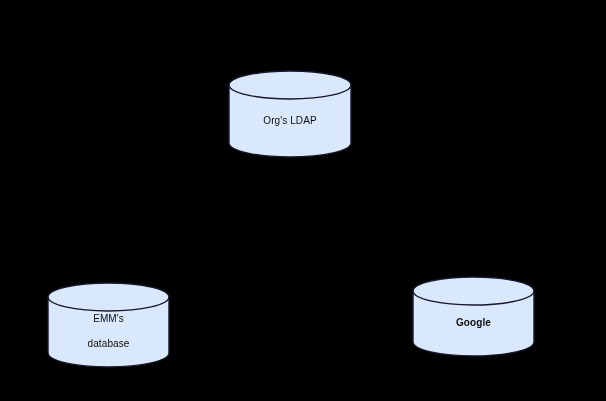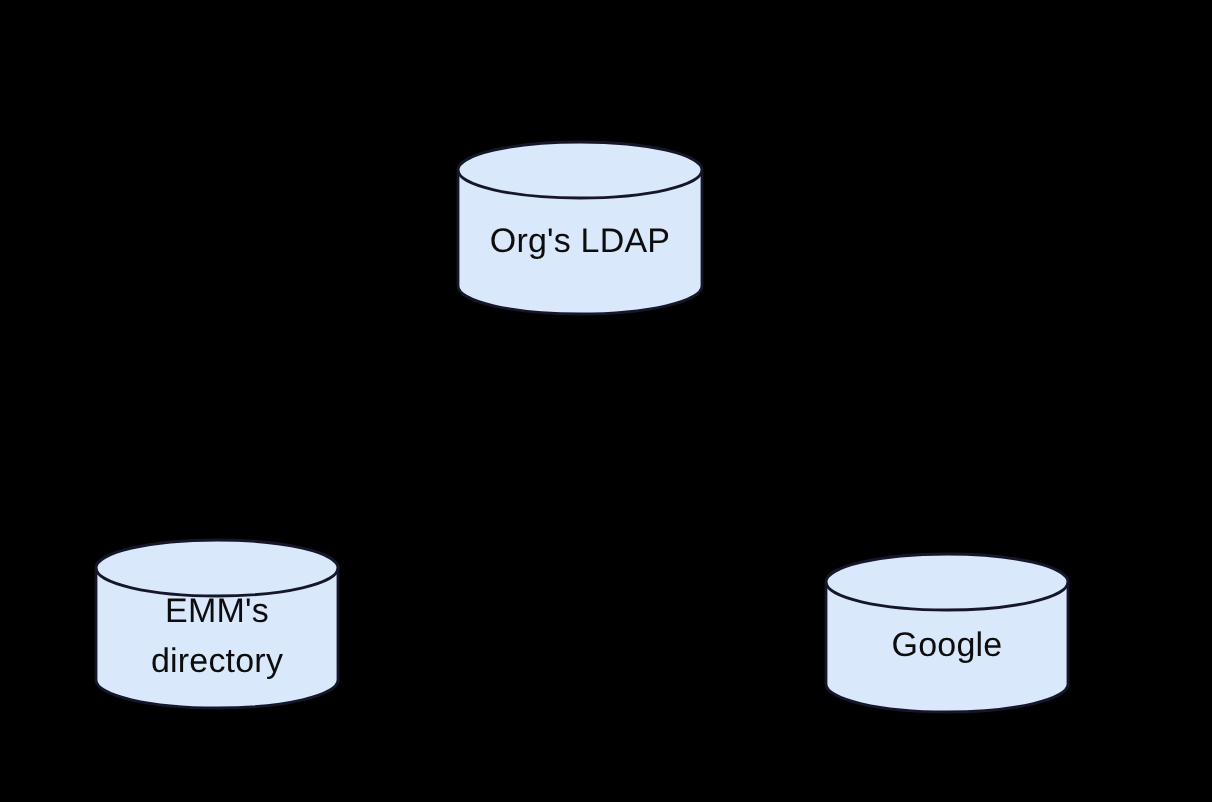--- a/index.html
+++ b/index.html
@@ -41,21 +41,21 @@
   .node-label {
     position: absolute;
     left: 0;
     right: 0;
     display: flex;
     flex-direction: column;
     align-items: center;
     justify-content: center;
     text-align: center;
     color: #0d0d0d;
-    font-size: 17px;
+    font-size: 10px;
     line-height: 25px;
     letter-spacing: 0.1px;
     white-space: nowrap;
     pointer-events: none;
   }
 
   .node-label .line {
     display: block;
   }
 </style>
@@ -67,34 +67,34 @@
   <div class="node" style="left:228px; top:70px; width:124px; height:88px;">
     <svg width="124" height="88" viewBox="0 0 124 88">
       <path d="M 1 15 A 61 14 0 0 1 123 15 L 123 73 A 61 14 0 0 1 1 73 Z" fill="#dae8fc" stroke="#16162b" stroke-width="1.4" stroke-linejoin="round"></path>
       <path d="M 1 15 A 61 14 0 0 0 123 15" fill="none" stroke="#16162b" stroke-width="1.4"></path>
     </svg>
     <div class="node-label" style="top:22px; height:56px;">
       <span class="line">Org's LDAP</span>
     </div>
   </div>
 
-  <div class="node" style="left:47px; top:269px; width:123px; height:86px;">
+  <div class="node" style="left:47px; top:282px; width:123px; height:86px;">
     <svg width="123" height="86" viewBox="0 0 123 86">
       <path d="M 1 15 A 60.5 14 0 0 1 122 15 L 122 71 A 60.5 14 0 0 1 1 71 Z" fill="#dae8fc" stroke="#16162b" stroke-width="1.4" stroke-linejoin="round"></path>
       <path d="M 1 15 A 60.5 14 0 0 0 122 15" fill="none" stroke="#16162b" stroke-width="1.4"></path>
     </svg>
     <div class="node-label" style="top:22px; height:54px;">
       <span class="line">EMM's</span>
-      <span class="line">directory</span>
+      <span class="line">database</span>
     </div>
   </div>
 
   <div class="node" style="left:412px; top:276px; width:123px; height:81px;">
     <svg width="123" height="81" viewBox="0 0 123 81">
       <path d="M 1 15 A 60.5 14 0 0 1 122 15 L 122 66 A 60.5 14 0 0 1 1 66 Z" fill="#dae8fc" stroke="#16162b" stroke-width="1.4" stroke-linejoin="round"></path>
       <path d="M 1 15 A 60.5 14 0 0 0 122 15" fill="none" stroke="#16162b" stroke-width="1.4"></path>
     </svg>
-    <div class="node-label" style="top:22px; height:48px;">
+    <div class="node-label" style="top:22px; height:48px;font-weight:bold;">
       <span class="line">Google</span>
     </div>
   </div>
 
 </div>
 
 </body></html>

